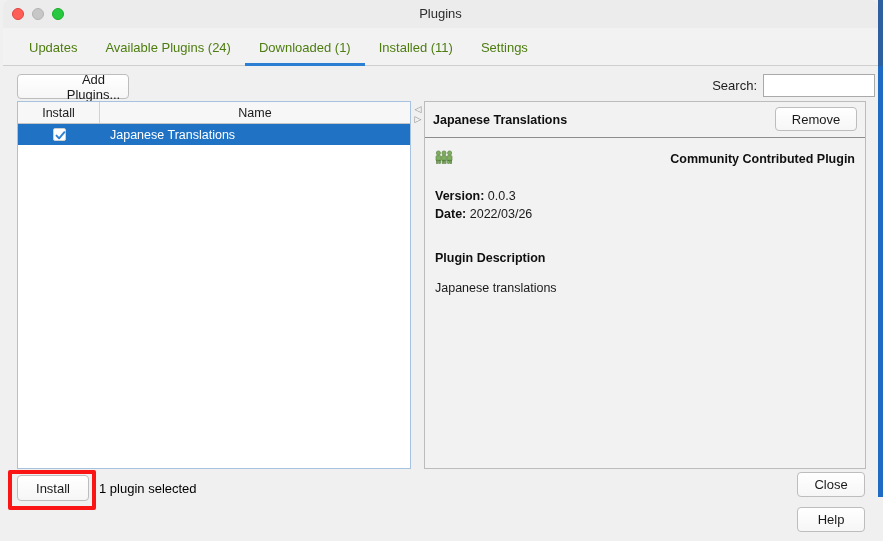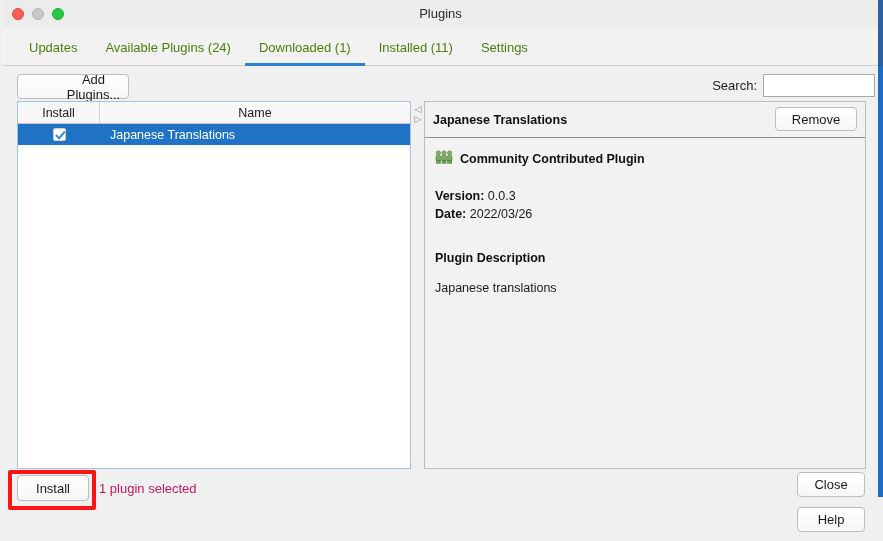--- a/index.html
+++ b/index.html
@@ -268,20 +268,21 @@
     position: relative;
     padding: 12px 10px 0 10px;
     font-size: 12.5px;
     color: #1a1a1a;
   }
   .community-row {
     display: flex;
     align-items: center;
     gap: 7px;
     margin-bottom: 20px;
+    justify-content: space-between;
   }
   .community-label {
     font-weight: bold;
     font-size: 12.5px;
     color: #101010;
   }
   .meta-line {
     line-height: 18px;
     font-size: 12.5px;
     color: #1a1a1a;
@@ -305,21 +306,21 @@
     left: 14px; top: 409px;
     display: flex;
     align-items: center;
     gap: 10px;
   }
   .install-btn {
     width: 72px; height: 26px;
   }
   .selected-text {
     font-size: 13px;
-    color: #be185d;
+    color: #000000;
     white-space: nowrap;
   }
 
   .highlight-box {
     position: absolute;
     left: 8px; top: 470px;
     width: 88px; height: 40px;
     border: 4px solid #fa1414;
     border-radius: 2px;
     pointer-events: none;

